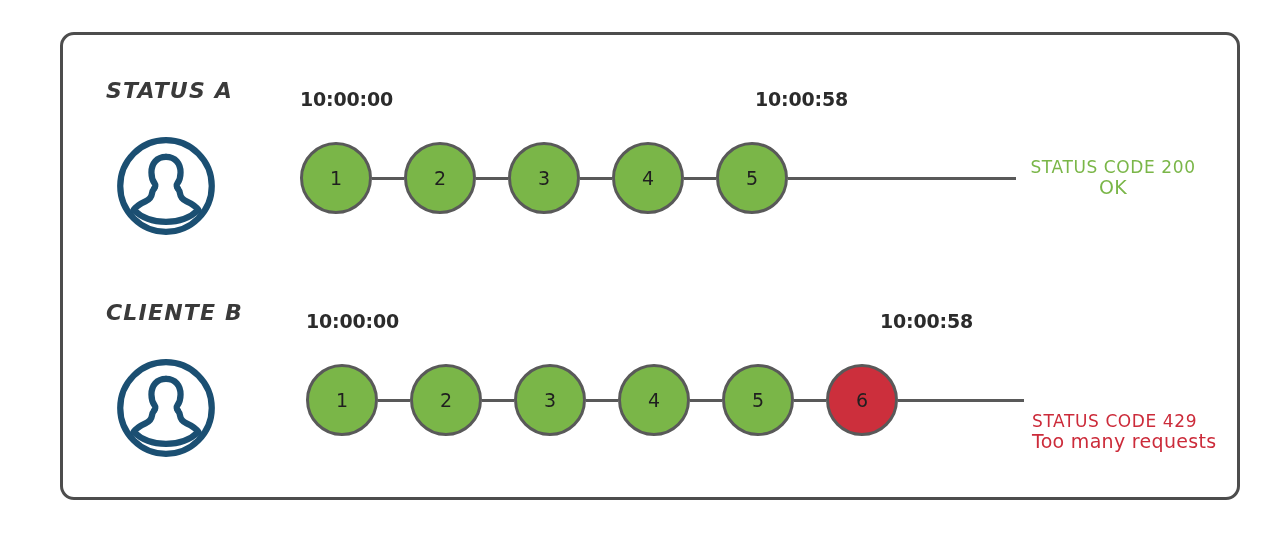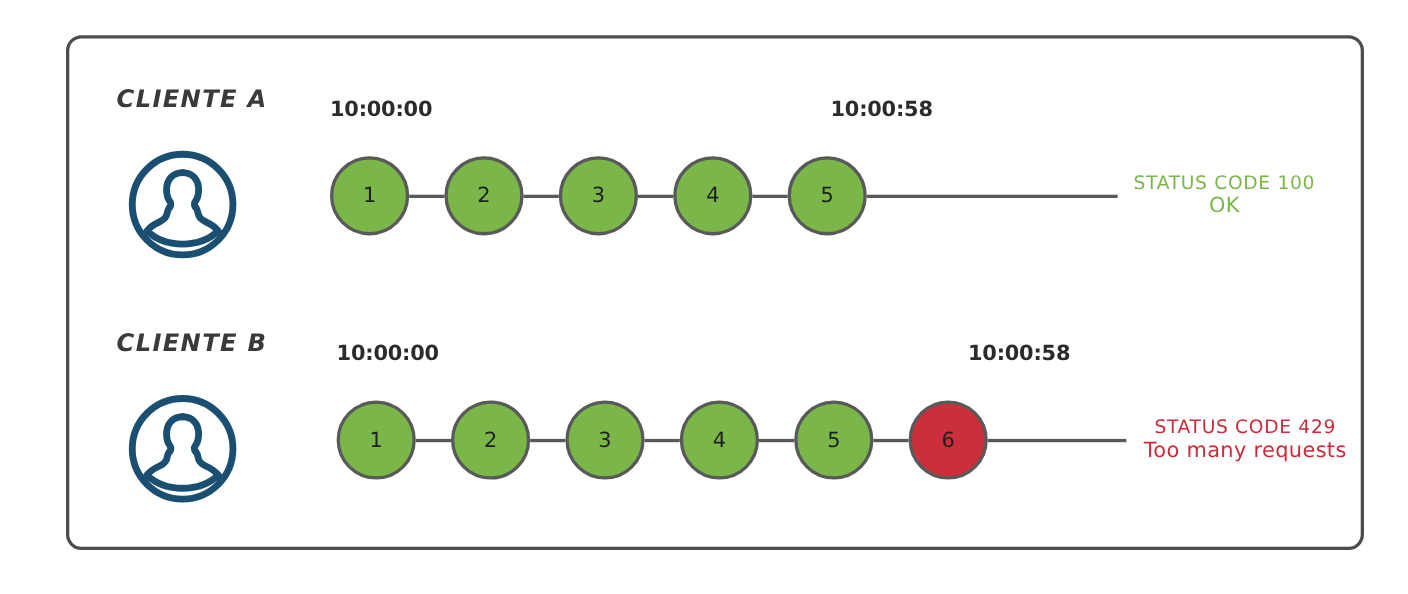--- a/index.html
+++ b/index.html
@@ -120,32 +120,32 @@
     display: block;
     font-size: 17px;
     letter-spacing: 0.6px;
   }
   .status .l2 {
     display: block;
     font-size: 19px;
     letter-spacing: 0.3px;
   }
   .status-ok  { color: #7ab648; text-align: center; }
-  .status-err { color: #cc2b3a; text-align: center; }
+  .status-err { color: #cc2b3a; text-align: left; margin-top: 32px; }
 </style>
 </head>
 <body>
 
 <div id="stage">
 
   <div class="frame"></div>
 
   <div class="row row-a">
 
-    <div class="client-label">CLIENTE A</div>
+    <div class="client-label">STATUS A</div>
 
     <div class="avatar">
       <svg viewBox="0 0 100 100" width="104" height="104" aria-hidden="true">
         <circle cx="50" cy="50" r="44" fill="none" stroke="#1b4f72" stroke-width="6"></circle>
         <g fill="none" stroke="#1b4f72" stroke-width="6" stroke-linecap="round" stroke-linejoin="round">
           <path d="M50 22c-9 0-14 6.5-14 15 0 5 1.5 8.5 3.2 10.8 0.9 1.2 0.6 3.2-0.4 4.3"></path>
           <path d="M50 22c9 0 14 6.5 14 15 0 5-1.5 8.5-3.2 10.8-0.9 1.2-0.6 3.2 0.4 4.3"></path>
           <path d="M38.8 52.1c-1.3 1.5-2.1 3.3-2.4 5.6-0.5 3.8-2.6 5.4-6.2 7.1-5.2 2.4-9 4.8-11.3 8.3"></path>
           <path d="M61.2 52.1c1.3 1.5 2.1 3.3 2.4 5.6 0.5 3.8 2.6 5.4 6.2 7.1 5.2 2.4 9 4.8 11.3 8.3"></path>
           <path d="M18.9 73.1c7.5 7.1 18.6 11.4 31.1 11.4s23.6-4.3 31.1-11.4"></path>
@@ -165,21 +165,21 @@
       <div class="connector" style="left:788px; width:228px;"></div>
 
       <div class="node ok" style="left:300px;">1</div>
       <div class="node ok" style="left:404px;">2</div>
       <div class="node ok" style="left:508px;">3</div>
       <div class="node ok" style="left:612px;">4</div>
       <div class="node ok" style="left:716px;">5</div>
     </div>
 
     <div class="status status-ok" style="left:1028px; top:158px; width:170px;">
-      <span class="l1">STATUS CODE 100</span>
+      <span class="l1">STATUS CODE 200</span>
       <span class="l2">OK</span>
     </div>
   </div>
 
   <div class="row row-b">
 
     <div class="client-label">CLIENTE B</div>
 
     <div class="avatar">
       <svg viewBox="0 0 100 100" width="104" height="104" aria-hidden="true">

